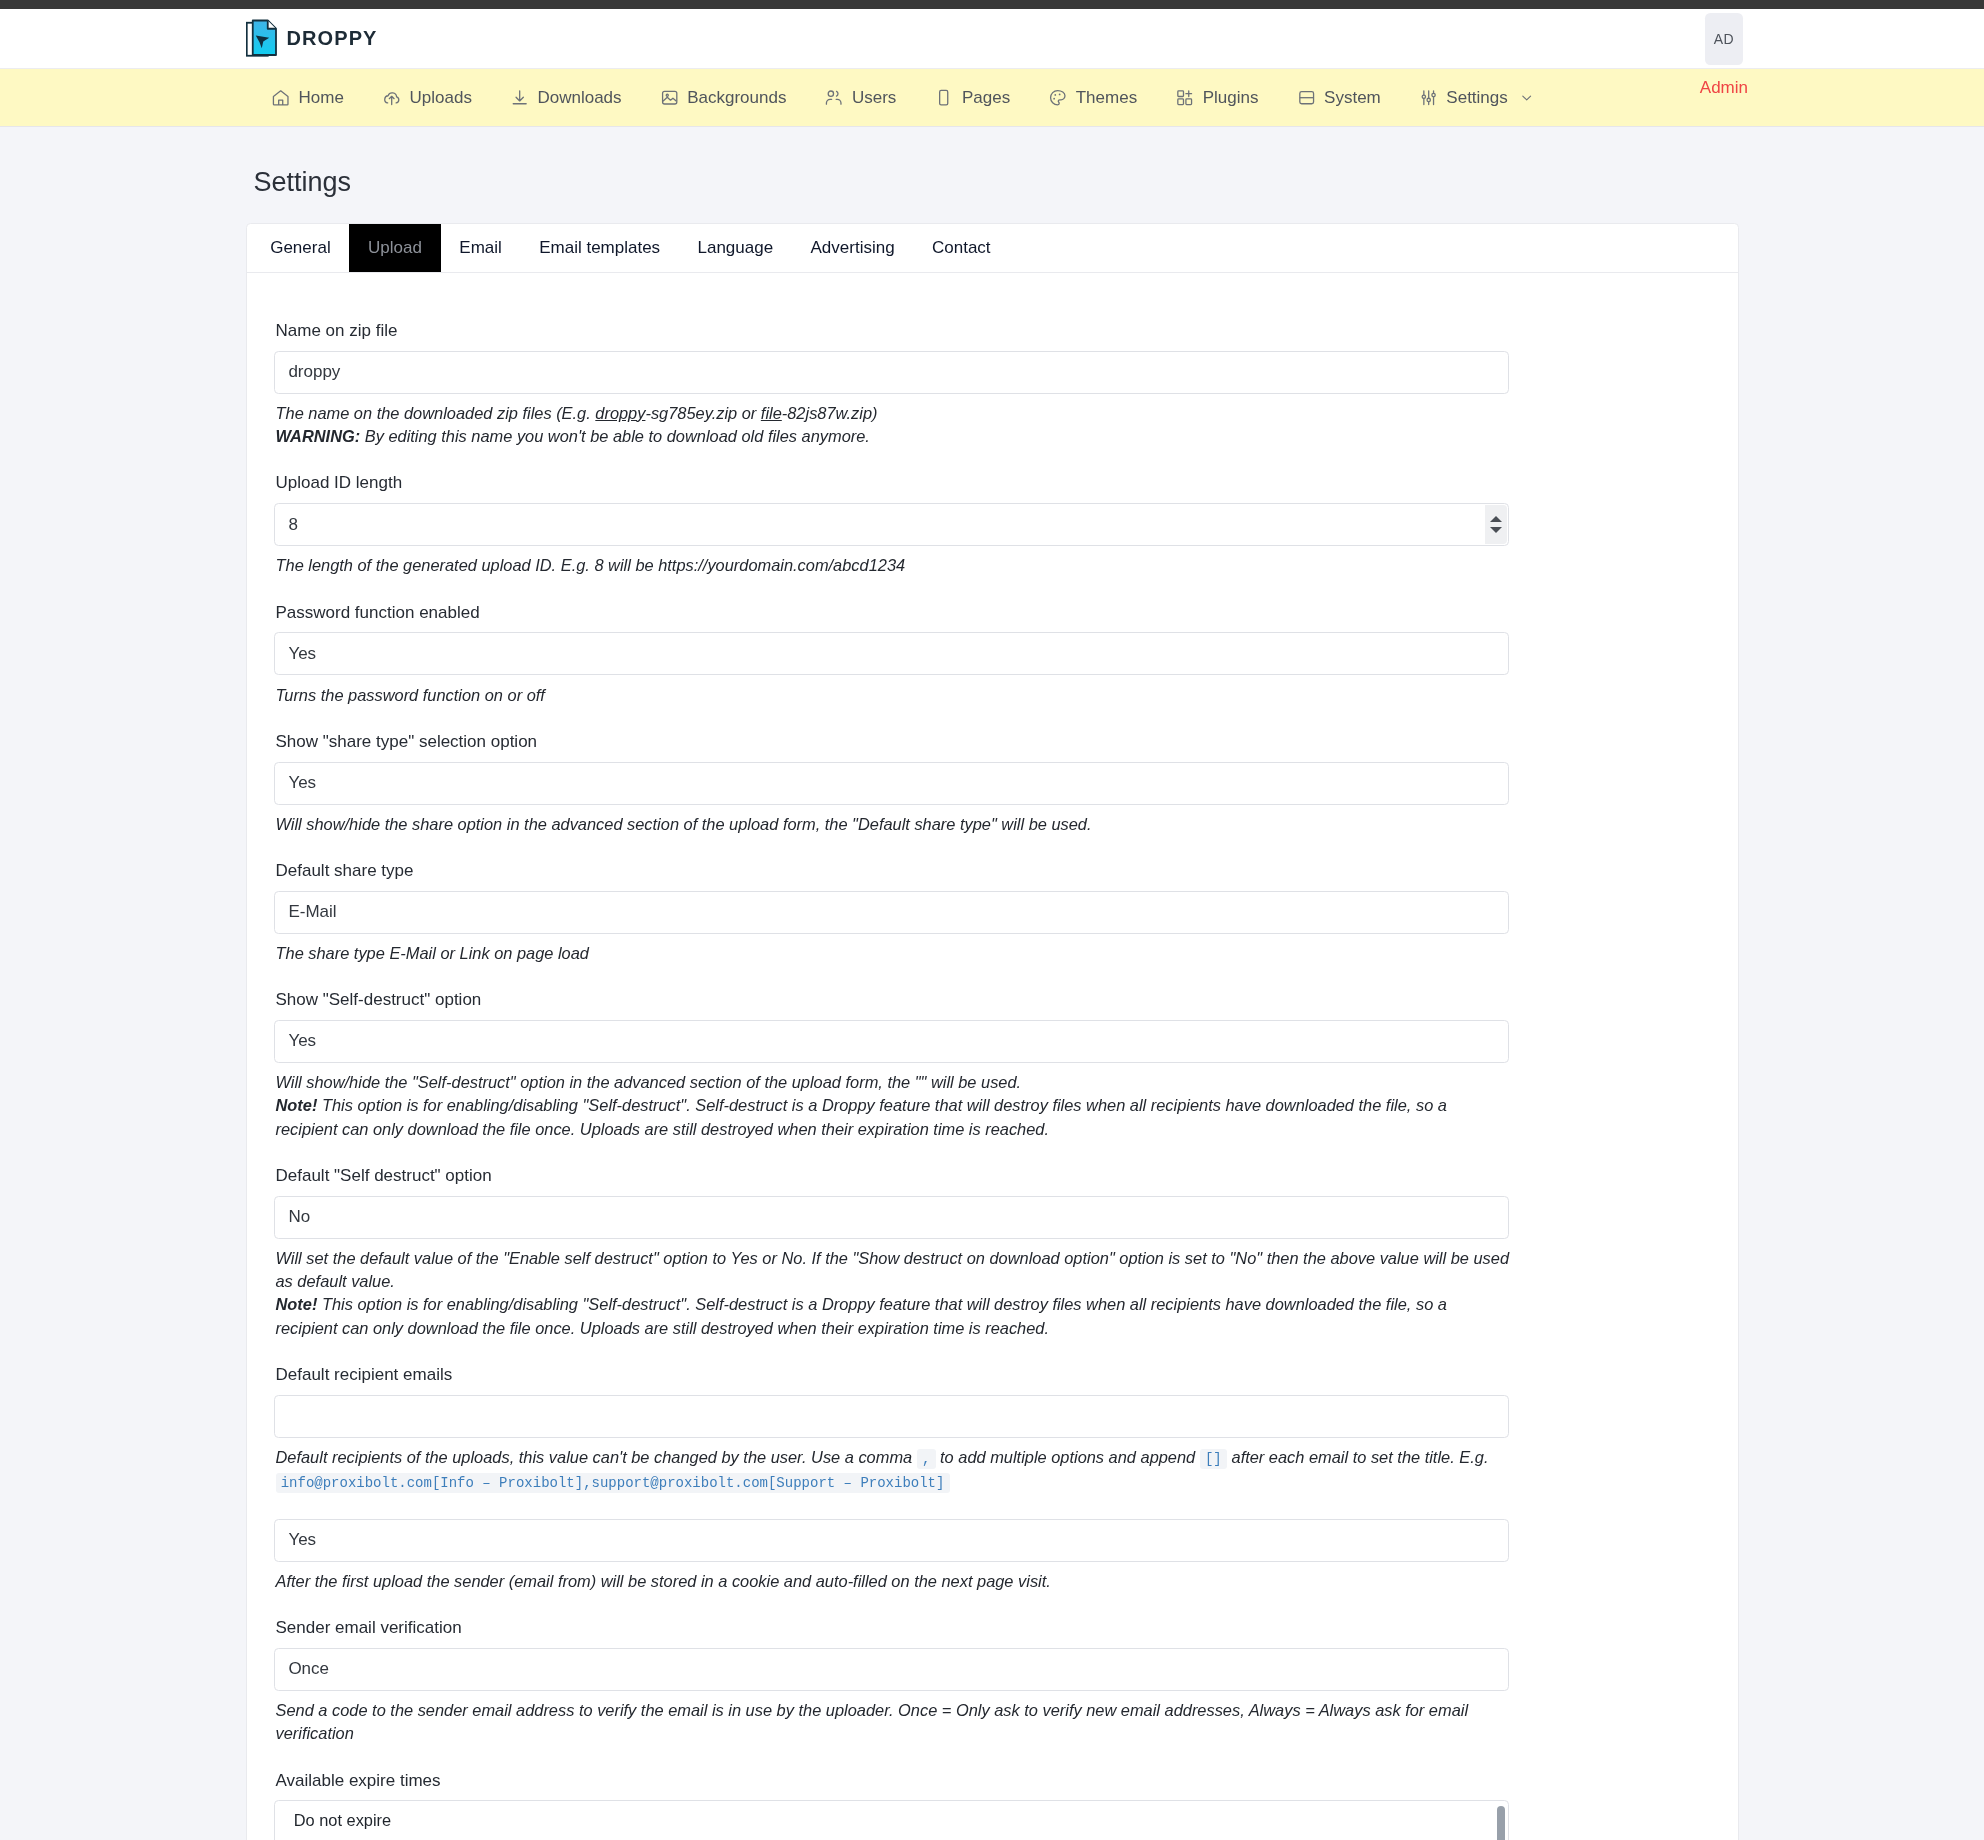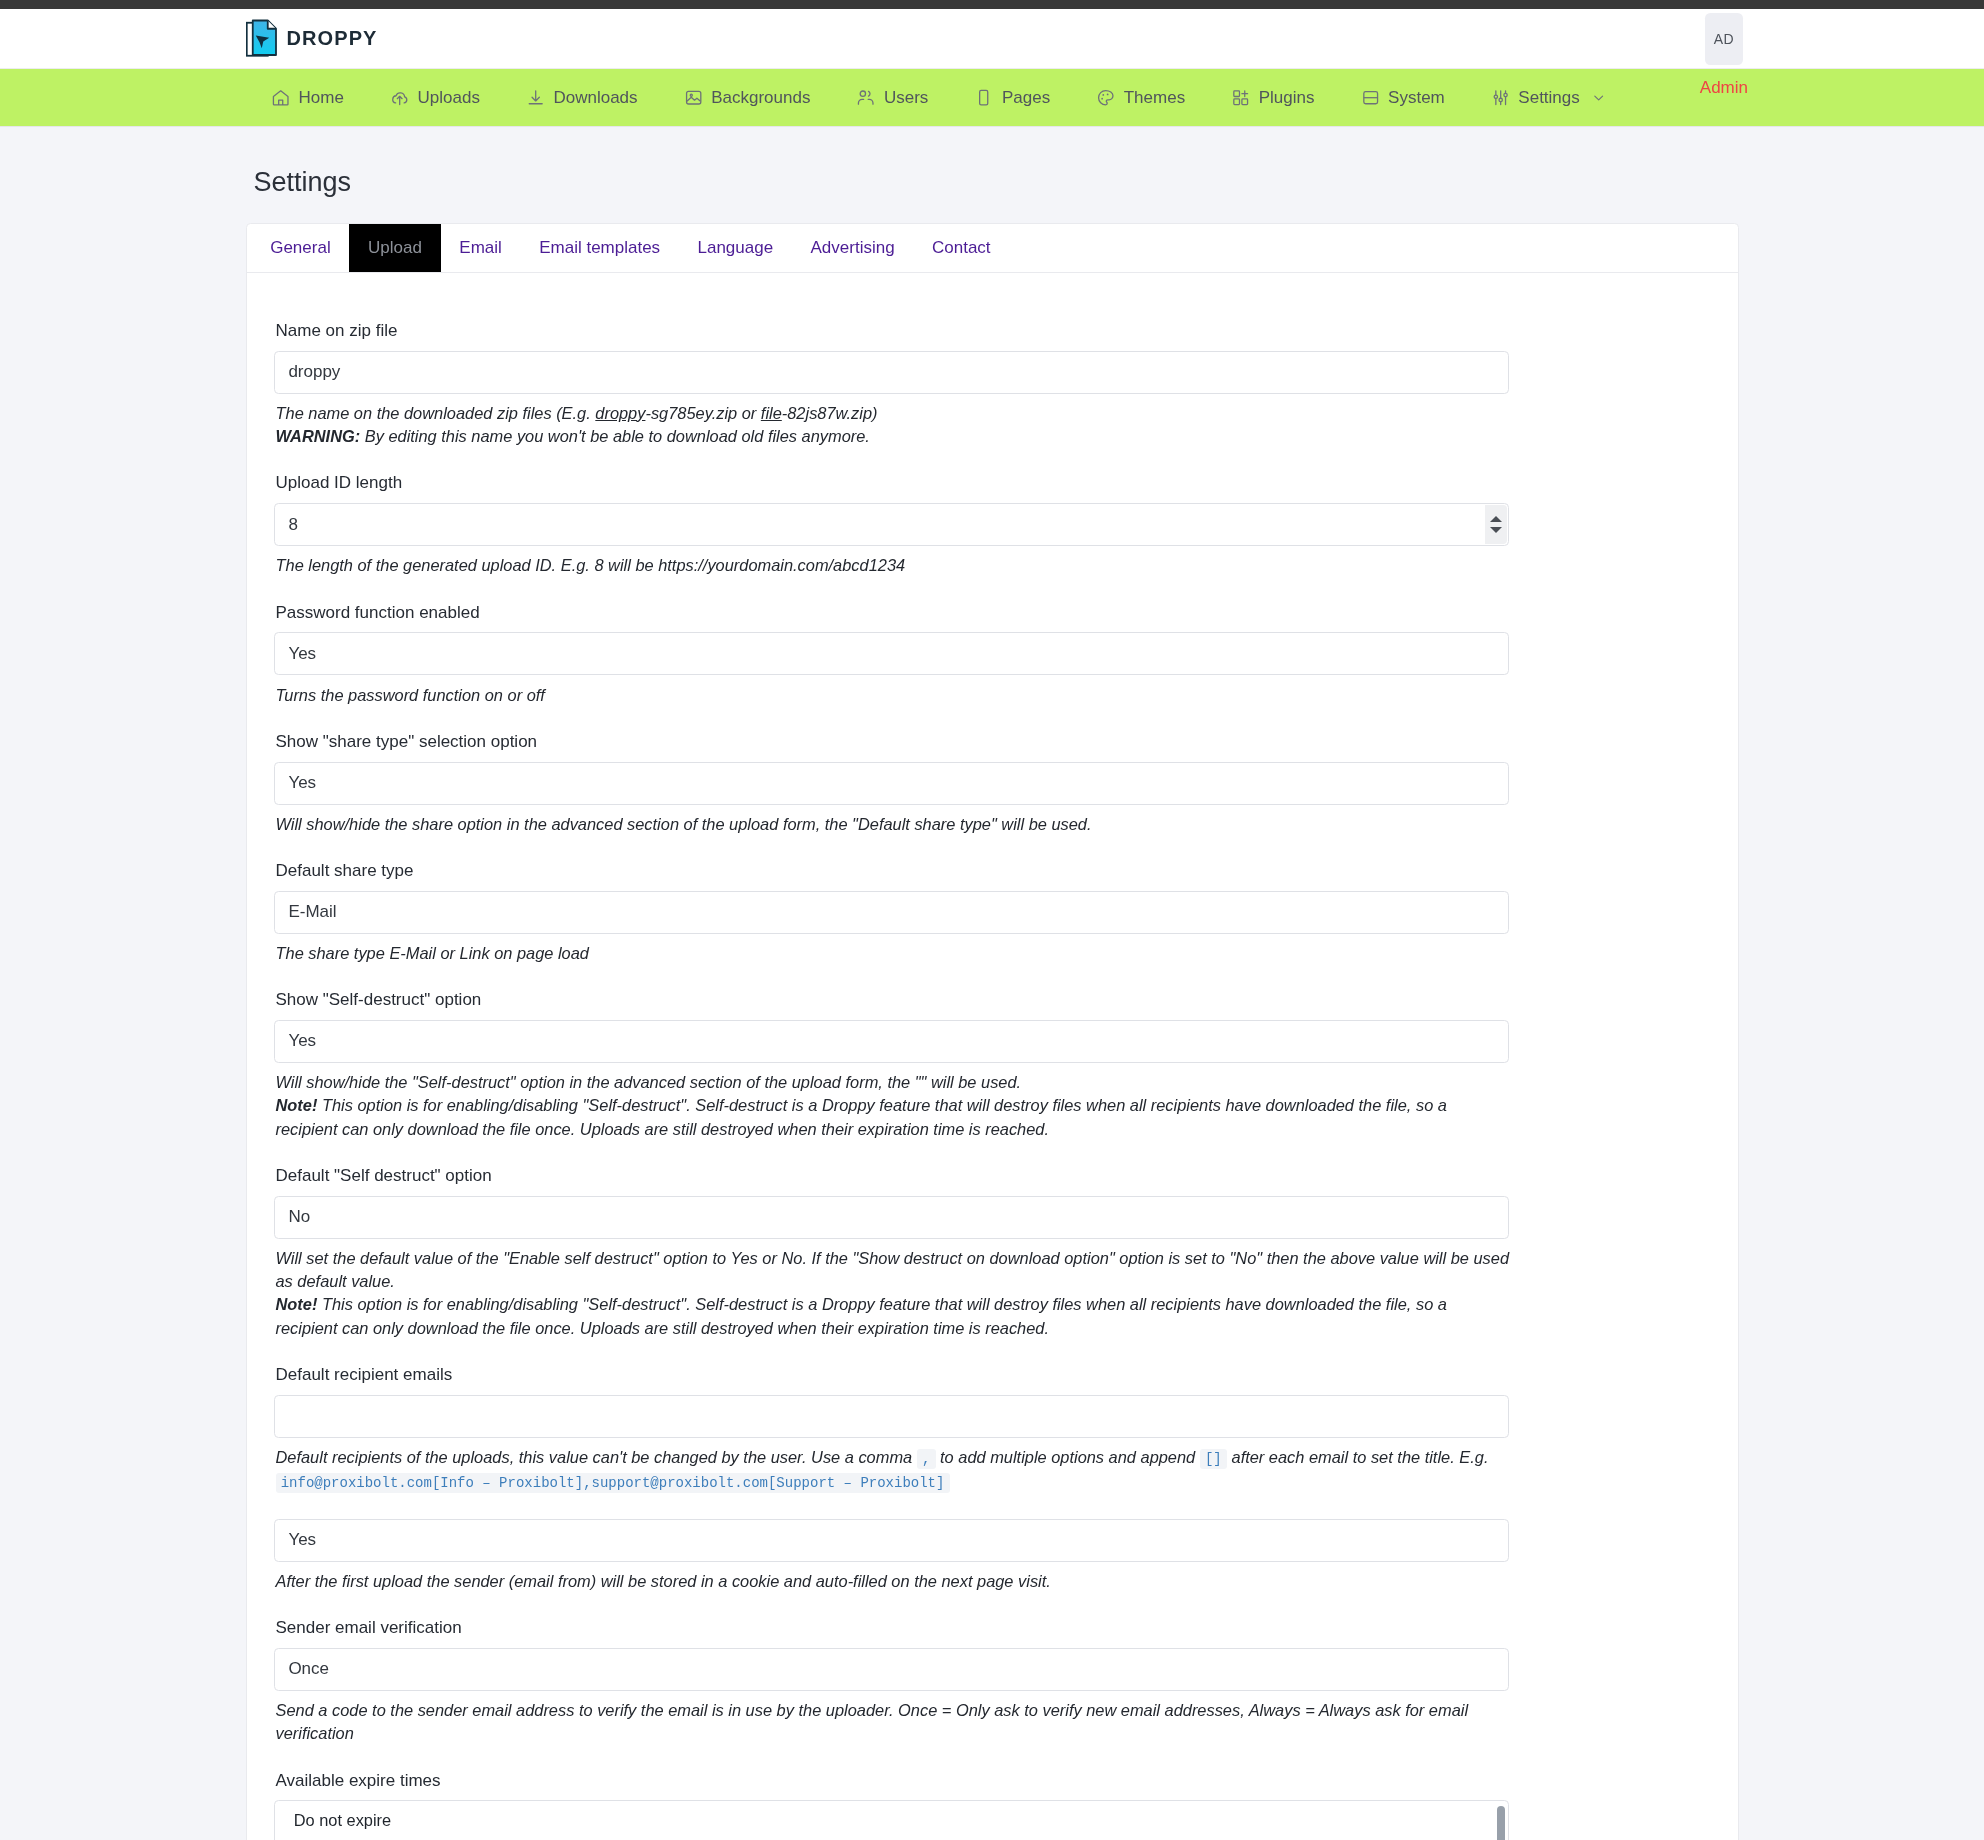--- a/index.html
+++ b/index.html
@@ -36,26 +36,26 @@
   .sun-icon { width:19.4px; height:19.4px; display:block; }
   .dark-mode-label { font-size:17px; color:#55595f; }
   .avatar {
     background:#edeef3; color:#4e535b; font-size:14px;
     border-radius:5.2px; padding:18px 9px; letter-spacing:0.4px;
   }
   .admin-label { font-size:17px; color:#ef4444; }
 
   
   .nav {
-    background:#bef264;
+    background:#fef9c3;
     border-bottom:0.7px solid #e6e6ea;
     height: 58px;
     display:flex; align-items:center;
     padding-left: 254px;
-    gap: 12px;
+    gap: 4px;
   }
   .nav-item {
     display:flex; align-items:center; gap:8.2px;
     font-size:17px; color:#50555c;
     padding: 0 17px; height:58px; cursor:pointer;
     white-space:nowrap;
   }
   .nav-item svg { display:block; }
   .chev { margin-left:4.5px; }
 
@@ -75,21 +75,21 @@
   }
   .tabs {
     display:flex; align-items:stretch;
     border-bottom:0.7px solid #e9eaee;
     height:49px;
     padding-left: 4.5px;
   }
   .tab {
     display:flex; align-items:center;
     padding: 0 18.7px;
-    font-size:17px; color:#4c1d95;
+    font-size:17px; color:#0f172a;
     cursor:pointer; background:transparent;
     border:none;
     font-family: inherit;
   }
   .tab.active { background:#000000; color:#8d9199; }
 
   .card-body { padding: 25px 27px 0 27px; }
 
   
   .field { margin-bottom: 4.5px; margin-top: 23px; }

